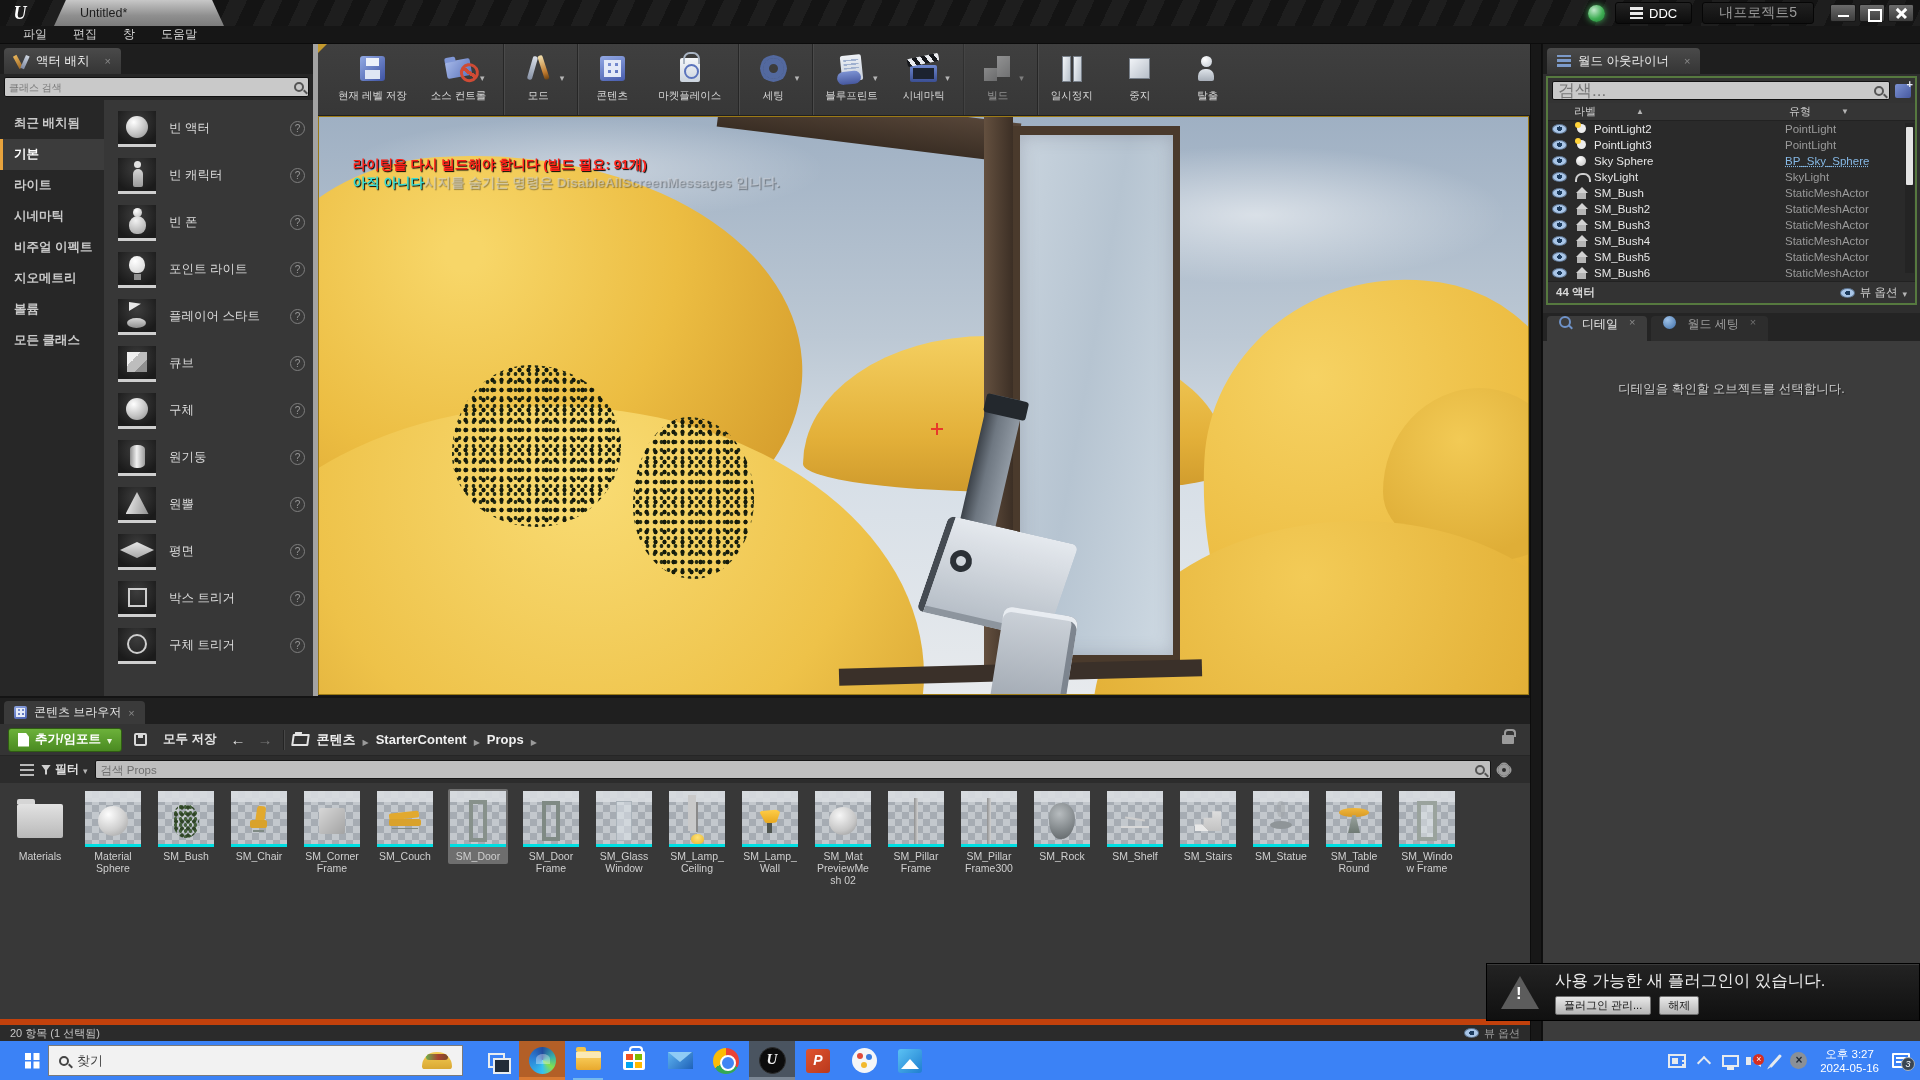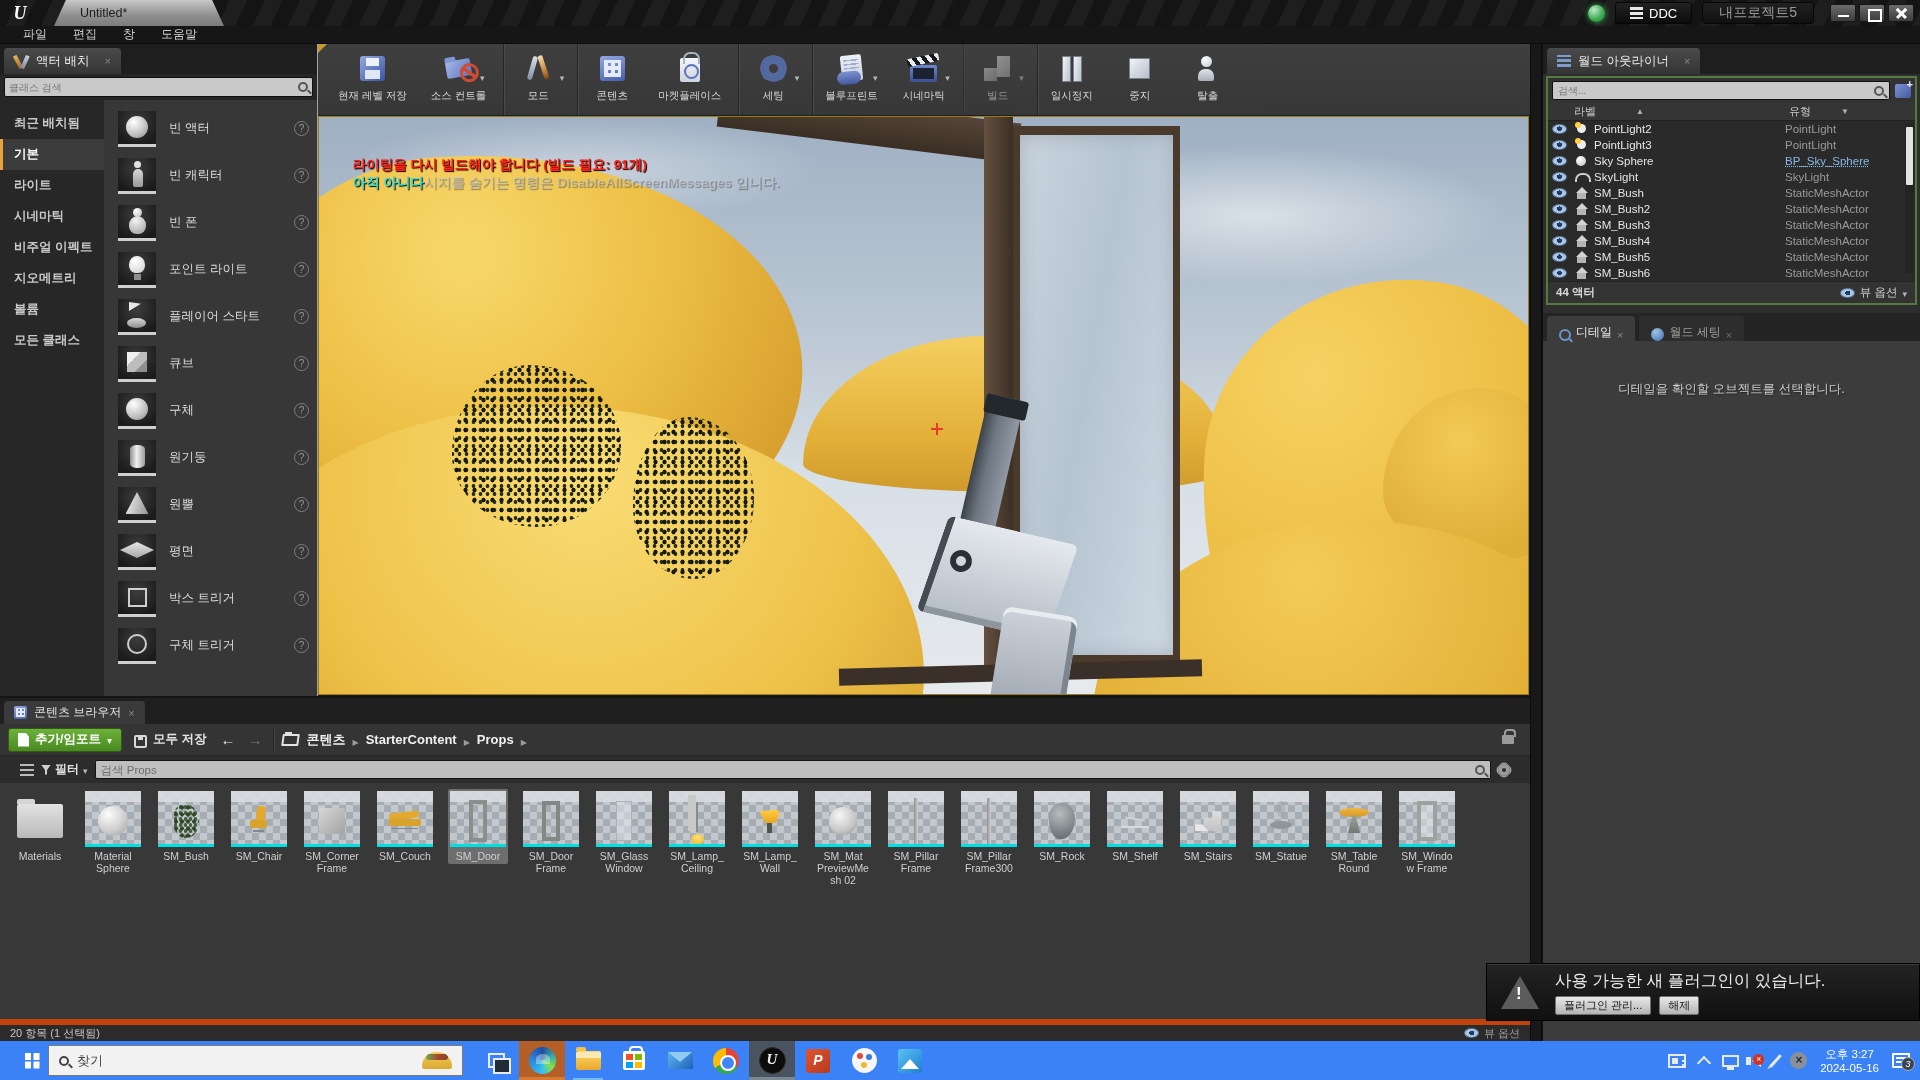--- a/index.html
+++ b/index.html
@@ -26,21 +26,21 @@
   .menubar{height:18px;background:#161616;display:flex;align-items:center;padding-left:10px;flex:none;border-bottom:1px solid #0c0c0c}
   .menu-item{color:#cfcfcf;font-size:12px;padding:0 13px;height:100%;display:flex;align-items:center}
 
   
   .workspace{flex:1;display:flex;min-height:0}
   .left-stack{width:1530px;display:flex;flex-direction:column;min-height:0}
   .top-row{height:652px;display:flex;flex:none}
   .splitter{width:12px;background:#181818;border-left:1px solid #0d0d0d;border-right:1px solid #0d0d0d}
 
   
-  .place-panel{width:318px;background:#fde047;display:flex;flex-direction:column;flex:none;border-right:1px solid #a3a3a3}
+  .place-panel{width:318px;background:#fde047;display:flex;flex-direction:column;flex:none;border-right:5px solid #a3a3a3}
   .tabstrip{height:30px;background:#1e1e1e;display:flex;align-items:flex-end;flex:none}
   .tab{background:linear-gradient(#4a4a4a,#353535);height:26px;display:flex;align-items:center;gap:7px;padding:0 10px;border-radius:4px 4px 0 0;color:#e8e8e8;font-size:12.5px;margin-left:4px}
   .tab .x{color:#8a8a8a;font-size:11px;margin-left:8px}
   .pa-tools{width:15px;height:15px;position:relative}
   .pa-tools::before{content:"";position:absolute;left:2px;top:1px;width:3.5px;height:14px;background:linear-gradient(#e8b45a,#a06a25);transform:rotate(-28deg)}
   .pa-tools::after{content:"";position:absolute;right:3px;top:1px;width:3.5px;height:14px;background:linear-gradient(#cdd5e0,#7e8violet);background:linear-gradient(#cdd5e0,#7e88a0);transform:rotate(24deg)}
   .searchrow{padding:3px 4px;background:#262626;flex:none}
   .searchbox{display:flex;align-items:center;background:#c9c9c9;border:1px solid #111;border-radius:2px;height:20px;padding:0 4px}
   .searchbox input{flex:1;border:none;background:transparent;font-size:10px;color:#333;outline:none}
   .searchbox input::placeholder{color:#777}
@@ -158,21 +158,21 @@
   
   .content-browser{flex:1;display:flex;flex-direction:column;background:#333;min-height:0;border-top:2px solid #141414}
   .cb-tabstrip{height:26px;background:#1f1f1f;display:flex;align-items:flex-end;flex:none}
   .cb-tab{height:23px;background:#3a3a3a;display:flex;align-items:center;gap:7px;padding:0 10px;border-radius:4px 4px 0 0;color:#e4e4e4;font-size:12px;margin-left:4px}
   .grid-ico{width:13px;height:13px;background:linear-gradient(160deg,#8fa6e2,#4a5fae);border-radius:2px;position:relative}
   .grid-ico::after{content:"";position:absolute;inset:2px;background-image:repeating-linear-gradient(0deg,#e4eaf8 0 2px,transparent 2px 4px),repeating-linear-gradient(90deg,#e4eaf8 0 2px,transparent 2px 4px)}
   .cb-toolbar{height:32px;background:#343434;display:flex;align-items:center;gap:8px;padding:0 8px;flex:none;border-bottom:1px solid #262626}
   .addimp{display:flex;align-items:center;gap:6px;background:linear-gradient(#6cb13a,#4a8a21);border:1px solid #2f5d12;border-radius:3px;height:24px;padding:0 9px;color:#fff;font-size:12.5px;font-weight:bold}
   .page-ico{width:11px;height:14px;background:#fff;clip-path:polygon(0 0,70% 0,100% 30%,100% 100%,0 100%)}
   .caret::after{content:"▾";font-size:10px;color:#e8f5dd}
-  .saveall{display:flex;align-items:flex-end;gap:6px;color:#e2e2e2;font-size:12.5px;font-weight:bold;padding:0 4px}
+  .saveall{display:flex;align-items:center;gap:16px;color:#e2e2e2;font-size:12.5px;font-weight:bold;padding:0 4px}
   .floppy-ico{width:13px;height:13px;border:2px solid #d8d8d8;border-radius:2px;position:relative}
   .floppy-ico::after{content:"";position:absolute;left:2px;top:-1px;width:5px;height:4px;background:#d8d8d8}
   .nav-arrow{font-size:15px;font-weight:bold;color:#e8e8e8;padding:0 2px}
   .nav-arrow.fwd{color:#777}
   .vsep{width:1px;height:20px;background:#242424;box-shadow:1px 0 0 #474747}
   .folder-open-ico{width:17px;height:12px;border:2px solid #e4e4e4;border-radius:1px;position:relative;transform:skewX(-8deg)}
   .folder-open-ico::after{content:"";position:absolute;left:0;top:-4px;width:7px;height:3px;background:#e4e4e4}
   .breadcrumb{display:flex;align-items:center;gap:7px}
   .crumb{color:#f0f0f0;font-size:13px;font-weight:bold}
   .bc-sep::after{content:"▶";font-size:8px;color:#9a9a9a}
@@ -232,21 +232,21 @@
   .cb-status{height:22px;background:#2b2b2b;display:flex;align-items:center;padding:0 10px;flex:none;border-top:6px solid #c2410c}
   .cb-status .left{color:#c6c6c6;font-size:11px}
   .cb-status .right{margin-left:auto;display:flex;align-items:center;gap:5px;color:#9a9a9a;font-size:11px}
 
   
   .right-panel{width:378px;background:#2e2e2e;display:flex;flex-direction:column;border-left:1px solid #0f0f0f}
   .list-ico{width:14px;height:12px;background:repeating-linear-gradient(0deg,#7c9ac9 0 2.5px,transparent 2.5px 5px)}
   .outliner-box{margin:2px 3px;border:2px solid #56793f;background:#2a2a2a;display:flex;flex-direction:column;flex:none}
   .ol-searchrow{display:flex;align-items:center;gap:5px;padding:3px 4px;background:#333}
   .ol-search{flex:1;display:flex;align-items:center;background:#c9c9c9;border:1px solid #111;border-radius:2px;height:19px;padding:0 5px}
-  .ol-search input{flex:1;border:none;background:transparent;font-size:10px;color:#333;outline:none}
+  .ol-search input{flex:1;border:none;background:transparent;font-size:17px;color:#333;outline:none}
   .ol-search input::placeholder{color:#777}
   .add-actor-ico{width:16px;height:14px;background:linear-gradient(135deg,#7c92d2,#46589f);border-radius:2px;position:relative}
   .add-actor-ico::after{content:"+";position:absolute;right:-2px;top:-6px;color:#e8edf8;font-size:11px;font-weight:bold}
   .ol-header{display:flex;align-items:center;height:18px;background:#353535;border-bottom:1px solid #222;color:#c9c9c9;font-size:11px;padding-left:26px}
   .ol-header .hl{flex:1;display:flex;align-items:center;gap:40px}
   .ol-header .ht{width:126px;display:flex;align-items:center;gap:30px}
   .sort{font-size:8px;color:#b5b5b5}
   .ol-rows{position:relative;height:160px;overflow:hidden}
   .ol-row{display:flex;align-items:center;height:16px;padding:0 10px 0 4px;font-size:11.5px}
   .ol-row .ol-label{flex:1;color:#e6e6e6;margin-left:6px;white-space:nowrap}
@@ -260,21 +260,21 @@
   .o-skylight::before{content:"";position:absolute;left:0;top:2px;width:12px;height:7px;border:2px solid #cfcfcf;border-bottom:none;border-radius:7px 7px 0 0}
   .o-mesh::before{content:"";position:absolute;left:2px;top:5px;width:9px;height:7px;background:#b5b5b5}
   .o-mesh::after{content:"";position:absolute;left:0.5px;top:0;border-left:6px solid transparent;border-right:6px solid transparent;border-bottom:6px solid #d2d2d2}
   .ol-scrollbar{position:absolute;right:1px;top:2px;width:9px;height:150px;background:#242424}
   .ol-thumb{position:absolute;left:1px;top:4px;width:7px;height:58px;background:#e4e4e4;border-radius:1px}
   .ol-footer{display:flex;align-items:center;height:22px;background:#333;border-top:1px solid #222;padding:0 8px}
   .ol-footer .cnt{color:#d8d8d8;font-size:11.5px;font-weight:bold}
   .ol-footer .vopt{margin-left:auto;display:flex;align-items:center;gap:5px;color:#cfcfcf;font-size:11.5px}
   .caret-s::after{content:"▾";font-size:9px;color:#b5b5b5}
   .dtl-tabstrip{height:28px;background:#242424;display:flex;align-items:flex-end;margin-top:6px;flex:none}
-  .dtab{height:25px;display:flex;align-items:flex-end;gap:5px;padding:0 12px;border-radius:4px 4px 0 0;font-size:12px;margin-left:4px}
+  .dtab{height:25px;display:flex;align-items:flex-start;gap:11px;padding:0 12px;border-radius:4px 4px 0 0;font-size:12px;margin-left:4px}
   .dtab.active{background:#3c3c3c;color:#e8e8e8}
   .dtab.inactive{background:#2d2d2d;color:#9f9f9f}
   .mag-blue{width:12px;height:12px;border:2.5px solid #6f93c9;border-radius:50%;position:relative}
   .mag-blue::after{content:"";position:absolute;left:7px;top:8px;width:5px;height:2px;background:#6f93c9;transform:rotate(45deg)}
   .globe-ico{width:13px;height:13px;border-radius:50%;background:radial-gradient(circle at 35% 30%,#9fc2e8,#3f6fa8)}
   .details-body{flex:1;background:#3c3c3c}
   .details-empty{margin-top:40px;text-align:center;color:#cfcfcf;font-size:12.5px;text-shadow:1px 1px 1px #222}
 
   
   .notification{position:absolute;right:0;bottom:59px;width:434px;height:58px;background:linear-gradient(#232323,#101010);border:1px solid #000;box-shadow:inset 0 1px 0 #3a3a3a;display:flex;align-items:center;padding:0 14px;gap:16px;z-index:50}

